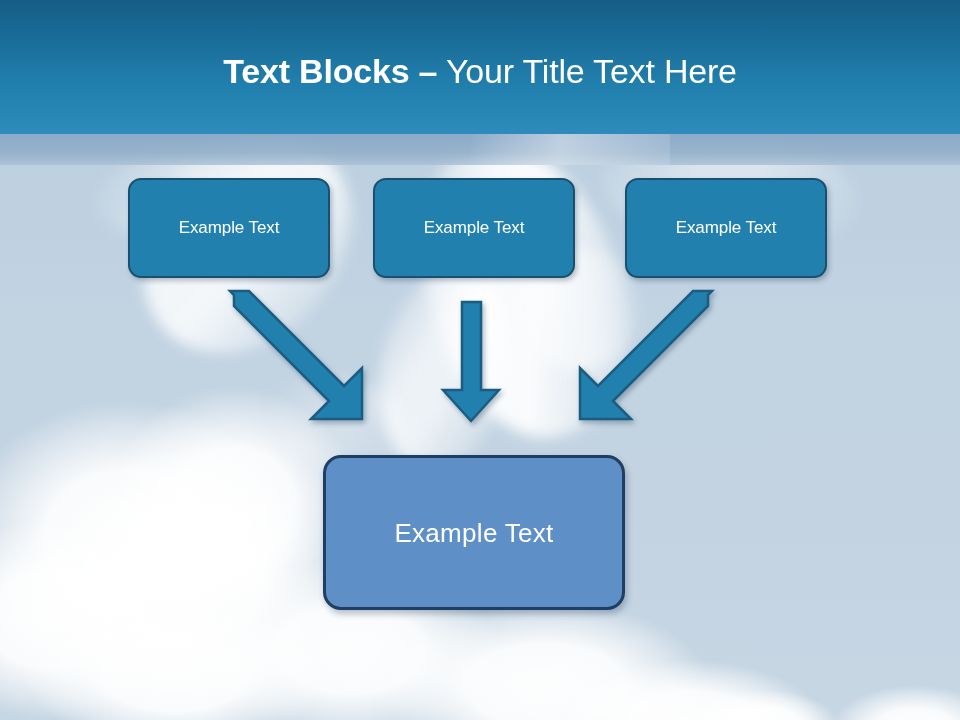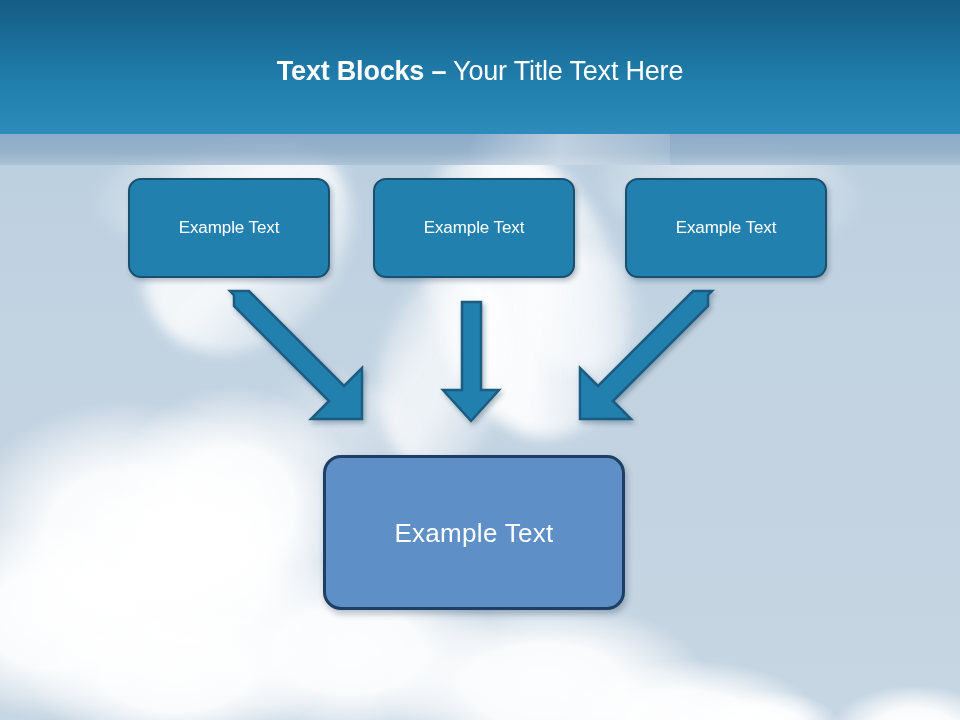--- a/index.html
+++ b/index.html
@@ -74,21 +74,21 @@
     width: 960px; height: 134px;
     background: linear-gradient(to bottom, #155d86 0%, #1a6d99 30%, #2280ae 65%, #2e8cbc 100%);
     z-index: 10;
   }
   .header-title {
     position: absolute;
     left: 0; right: 0;
     top: 52px;
     text-align: center;
     color: #ffffff;
-    font-size: 27px;
+    font-size: 34px;
     line-height: 38px;
     letter-spacing: -0.2px;
     white-space: nowrap;
   }
   .header-title .t-strong { font-weight: bold; }
   .header-title .t-light  { font-weight: normal; }
 
   
   .band {
     position: absolute;

